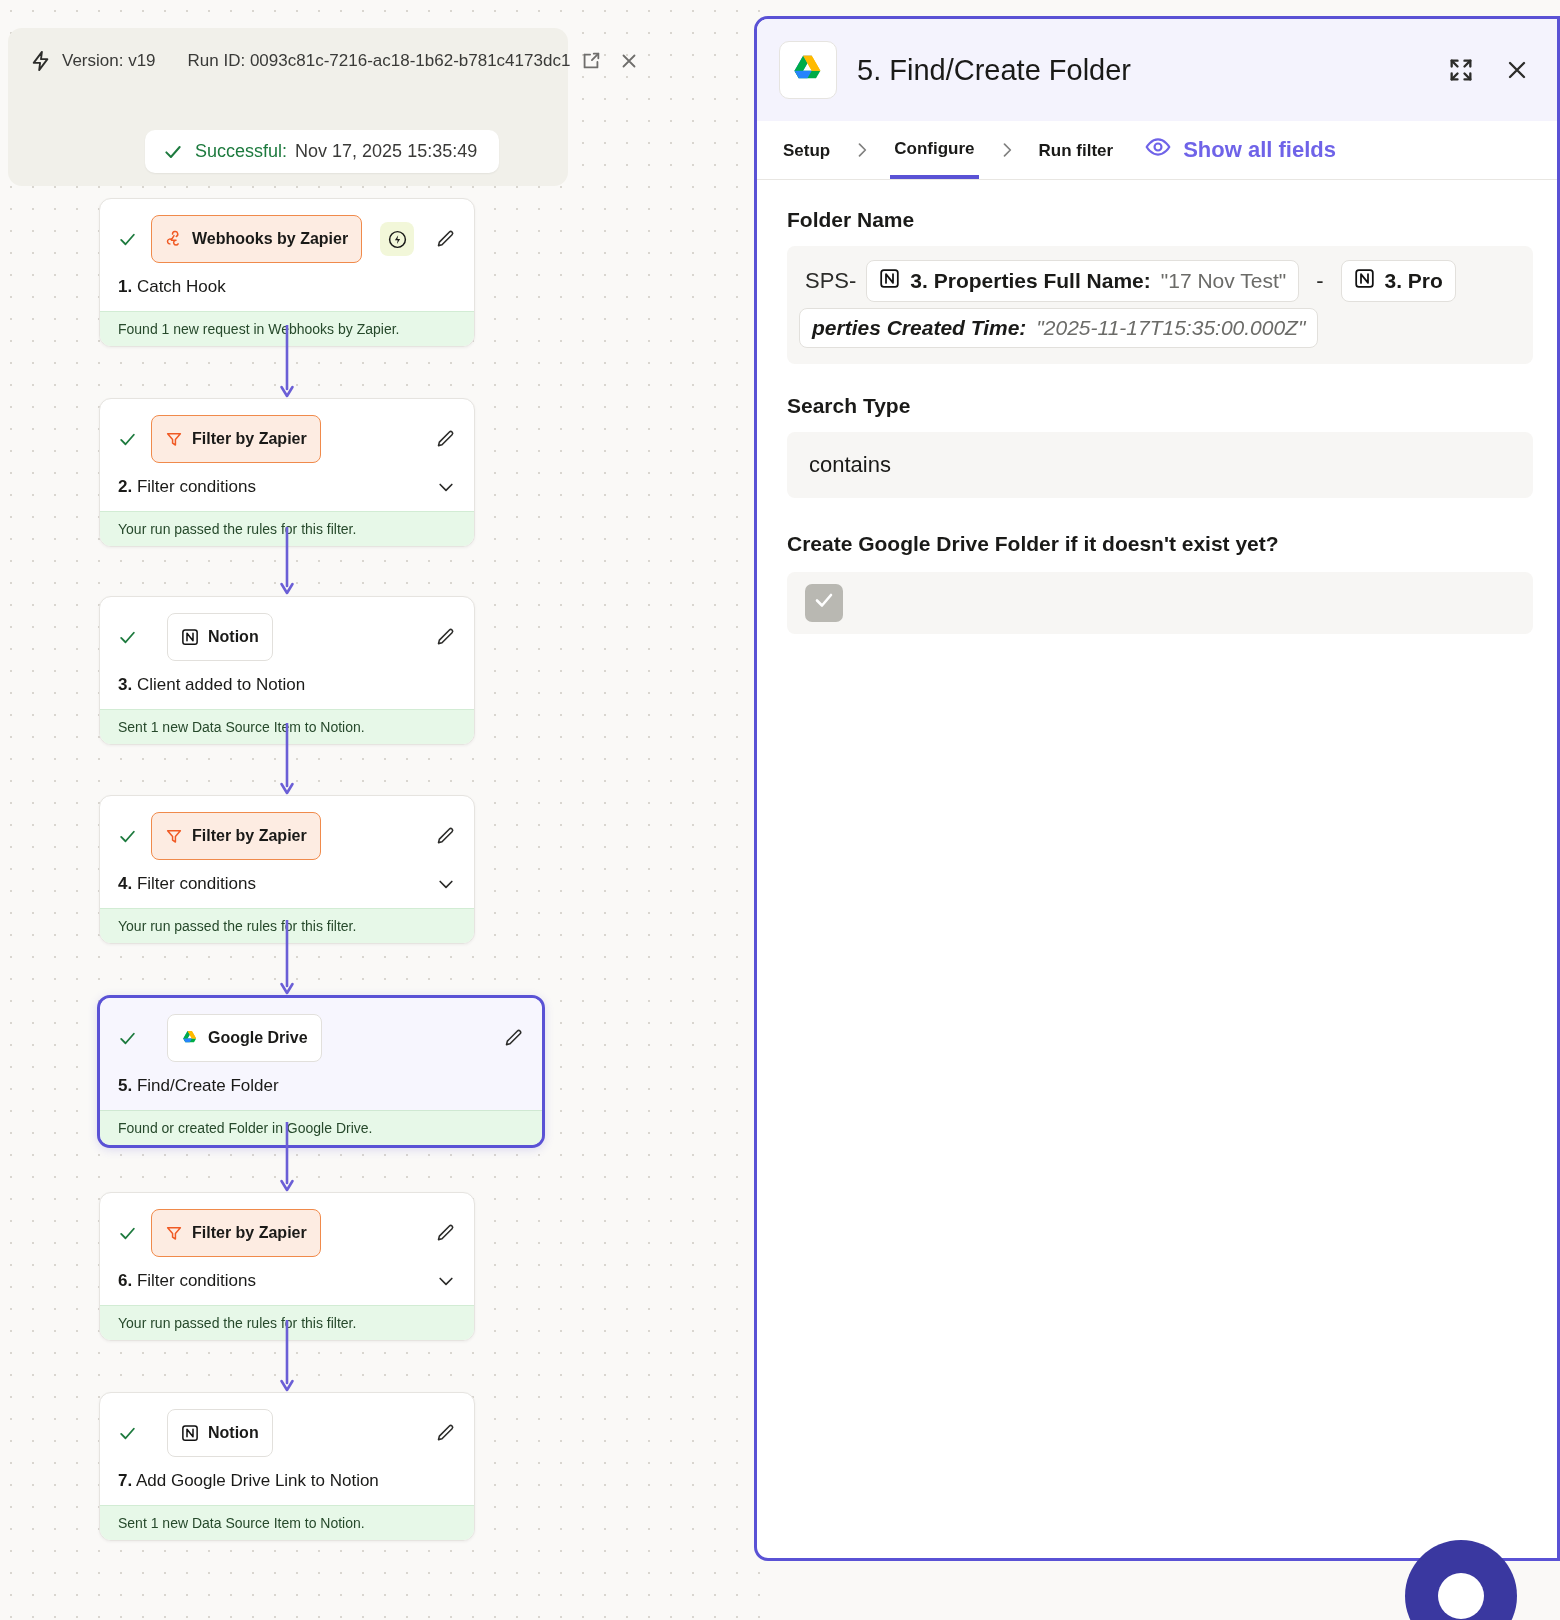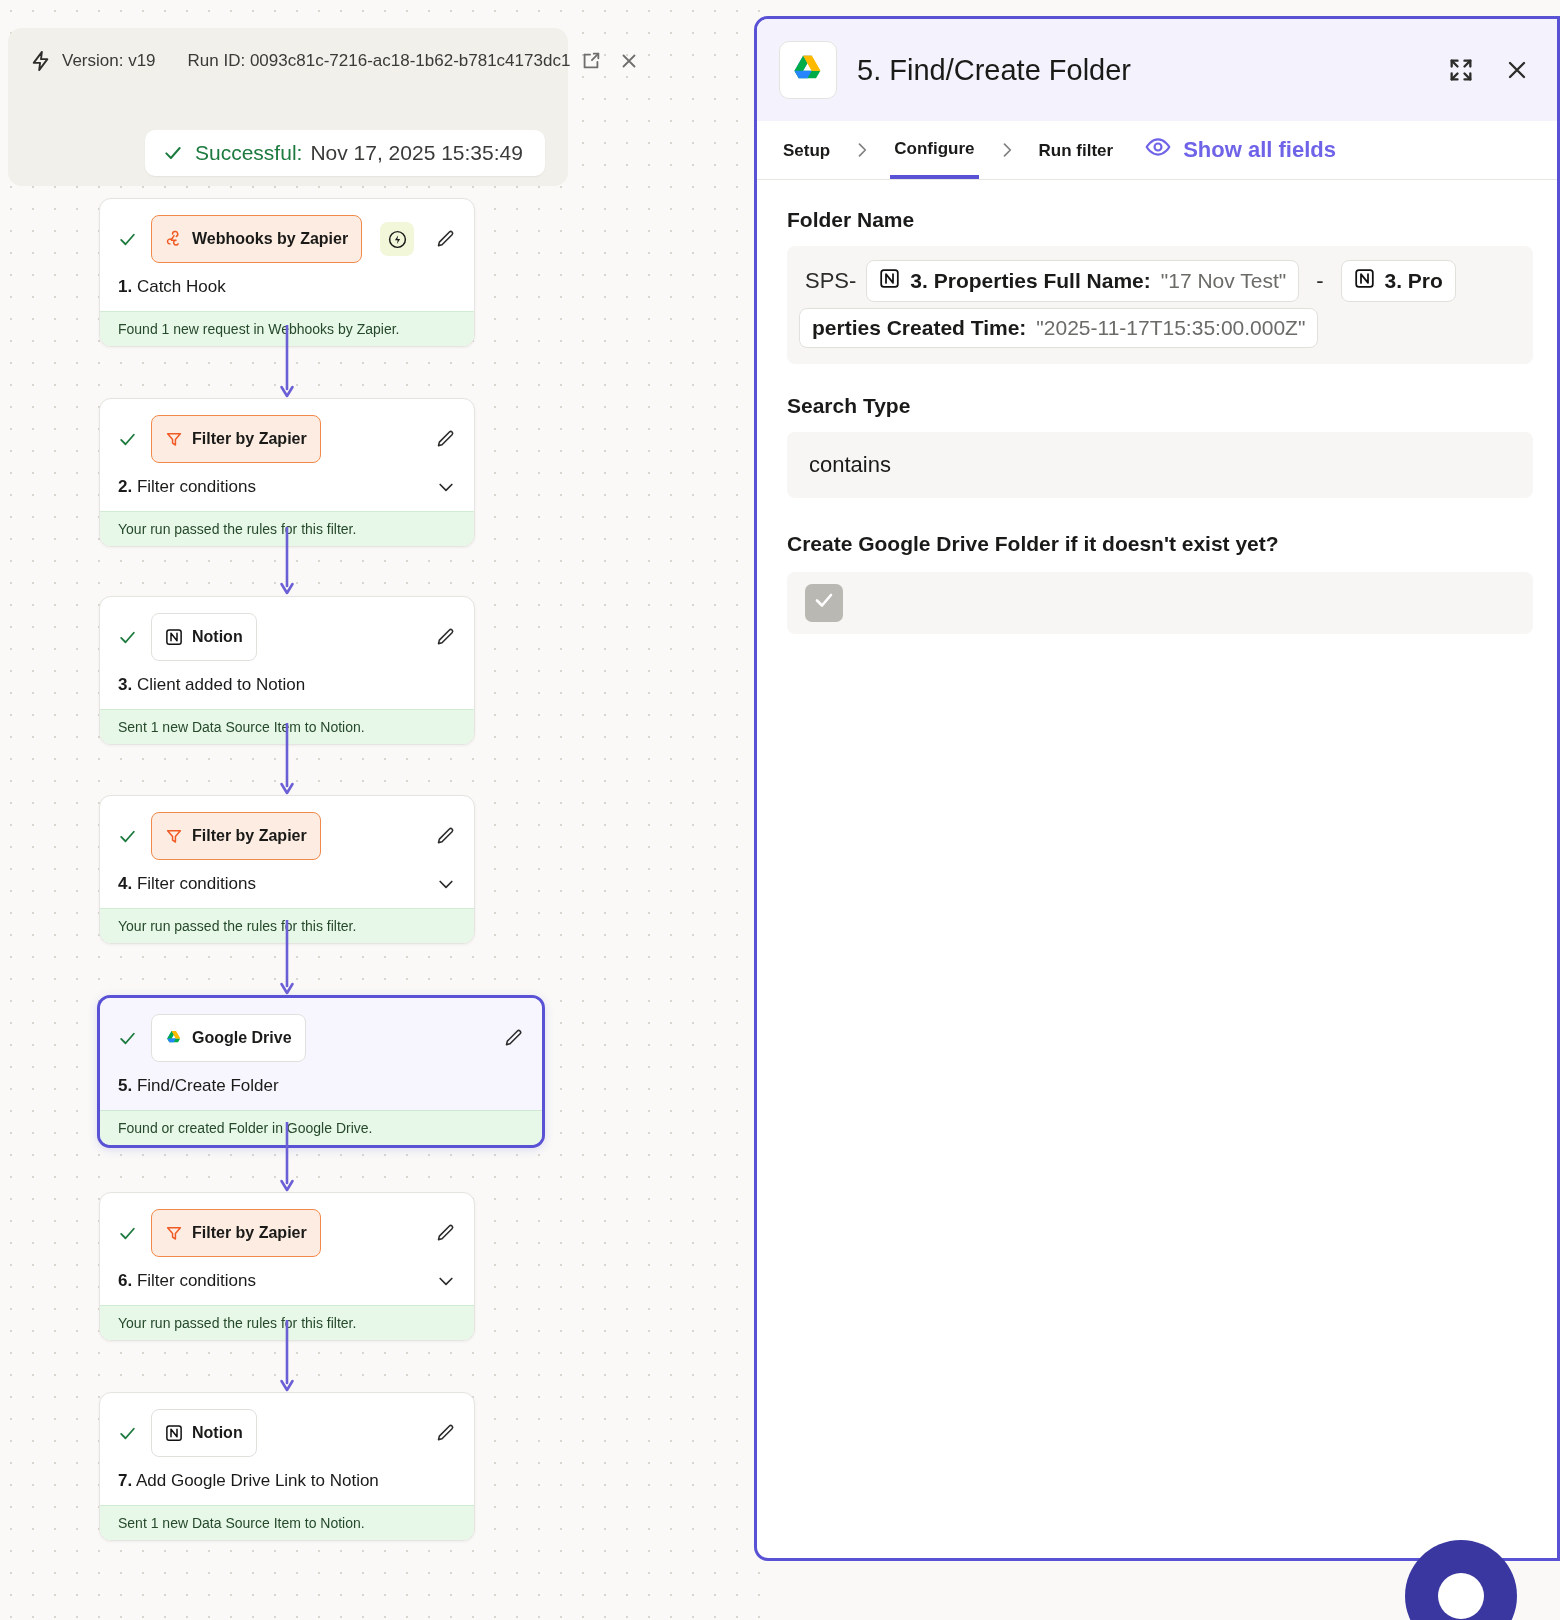--- a/index.html
+++ b/index.html
@@ -38,21 +38,21 @@
   .runbar-actions { margin-left: auto; display: flex; align-items: center; gap: 16px; padding-right: 6px; }
   .icon-btn { width: 22px; height: 22px; cursor: pointer; opacity: .72; }
   .status-pill {
     position: absolute; left: 137px; top: 102px;
     display: flex; align-items: center; gap: 12px;
     background: #ffffff; border-radius: 10px;
     padding: 11px 22px 11px 18px;
     box-shadow: 0 1px 2px rgba(0,0,0,.06);
   }
   .status-check { width: 20px; height: 20px; flex: none; }
-  .status-text { font-size: 21px; color: #1d7a3e; white-space: nowrap; }
+  .status-text { font-size: 18px; color: #1d7a3e; white-space: nowrap; }
   .status-text .ts { color: #3a3a38; margin-left: 8px; }
 
   
   .node {
     position: absolute; left: 99px; width: 376px;
     background: #ffffff;
     border: 1px solid #e6e4e0;
     border-radius: 12px;
     box-shadow: 0 1px 3px rgba(0,0,0,.05);
     overflow: hidden;
@@ -68,21 +68,21 @@
   .node.selected .node-body { background: #f7f6fe; }
   .node-row1 { display: flex; align-items: center; gap: 14px; min-height: 32px; }
   .node-check { width: 19px; height: 19px; flex: none; }
   .app-chip {
     display: inline-flex; align-items: center; gap: 9px;
     border-radius: 8px; padding: 14px 13px;
     font-size: 16px; font-weight: bold; color: #1a1a18;
     white-space: nowrap;
   }
   .app-chip.orange { background: #fdece2; border: 1px solid #f08a4b; }
-  .app-chip.plain  { background: #ffffff; border: 1px solid #e2e0dc; }
+  .app-chip.plain  { background: #ffffff; border: 1px solid #e2e0dc; margin-left: 16px; }
   .chip-ico { width: 18px; height: 18px; flex: none; display: block; }
   .instant-badge {
     width: 34px; height: 34px; border-radius: 8px;
     background: #f2f7d9; display: flex; align-items: center; justify-content: center;
     margin-left: 4px; cursor: pointer;
   }
   .node-right { margin-left: auto; display: flex; align-items: center; }
   .pencil { width: 21px; height: 21px; cursor: pointer; }
   .node-row2 { display: flex; align-items: center; margin-top: 14px; }
   .node-title { font-size: 17px; color: #1a1a18; }
@@ -150,21 +150,21 @@
   .tok-line { display: flex; align-items: center; gap: 8px; white-space: nowrap; }
   .tok-prefix { font-size: 22px; color: #2c2c2a; padding-right: 2px; }
   .tok-dash { font-size: 22px; color: #2c2c2a; padding: 0 9px; }
   .token {
     display: inline-flex; align-items: center; gap: 10px;
     background: #fff; border: 1px solid #e2e0dc; border-radius: 8px;
     padding: 7px 12px; font-size: 21px; color: #1a1a18; font-weight: bold;
     white-space: nowrap;
   }
   .token .val { color: #6b6b68; font-weight: normal; }
-  .token.wrap2 { margin-top: 6px; margin-left: -6px; }
+  .token.wrap2 { margin-top: 6px; margin-left: -6px; font-style: italic; }
   .folder-ico { width: 30px; height: 30px; margin-right: 18px; flex: none; }
   .chk-box {
     width: 38px; height: 38px; border-radius: 7px; background: #b9b8b2;
     display: flex; align-items: center; justify-content: center; flex: none;
   }
   .field-box.chk { padding: 12px 18px; align-items: center; }
 
   .fab {
     position: absolute; left: 1405px; top: 1540px;
     width: 112px; height: 112px; border-radius: 50%;

